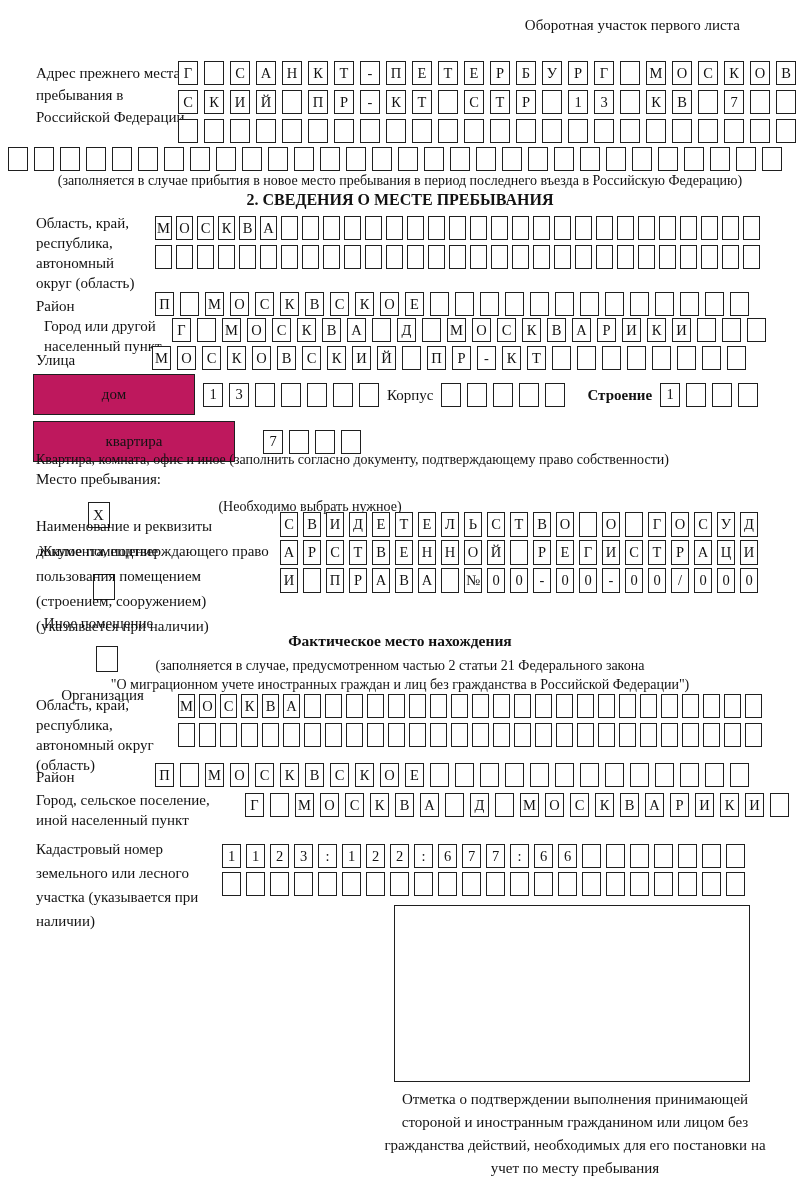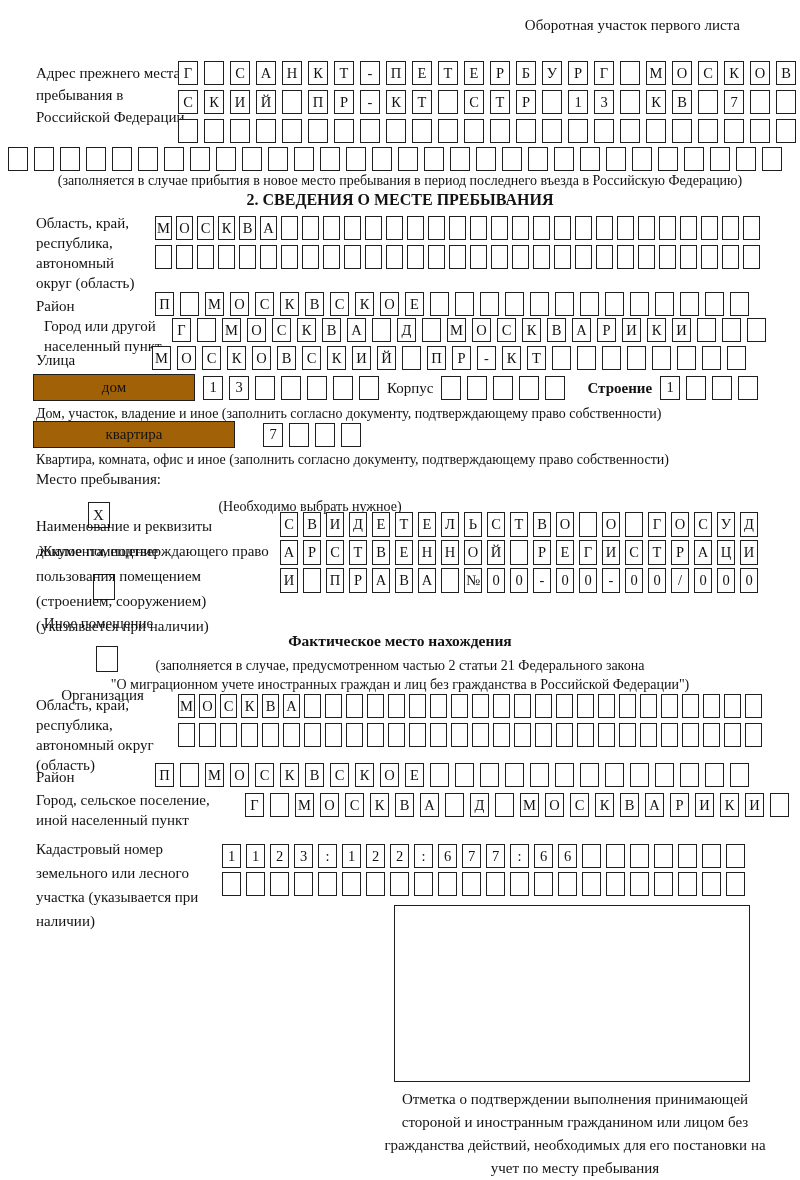--- a/index.html
+++ b/index.html
@@ -21,23 +21,23 @@
     font-size:14.5px;background:#fff;box-sizing:border-box;
   }
   .cells.w20 .cell{width:20px;}
   .cells.n29,.cells.n28{gap:4px;}
   .cells.n29 .cell,.cells.n28 .cell{width:17px;}
   .cells.doc{gap:5px;}
   .cells.doc .cell{width:18px;height:25px;}
   .cells.kad{gap:5px;}
   .inline-row{display:flex;align-items:center;}
   .box-label{
-    border:1.5px solid #1f1f1f;height:27px;box-sizing:border-box;
+    border:1.5px solid #1f1f1f;height:41px;box-sizing:border-box;
     display:flex;align-items:center;justify-content:center;
-    font-size:15px;background:#a16207;flex:none;
+    font-size:15px;background:#be185d;flex:none;
   }
   .checkbox{
     flex:none;width:22px;height:26px;border:1.5px solid #1f1f1f;
     display:flex;align-items:center;justify-content:center;
     font-size:15px;background:#fff;box-sizing:border-box;
   }
   .stamp-box{border:1.6px solid #1f1f1f;background:#fff;box-sizing:border-box;}
 </style>
 </head>
 <body>
@@ -329,21 +329,20 @@
         <span class="cell"></span>
       </div>
     <div class="lbl" style="margin-left:14px;font-weight:bold;">Строение</div>
     <div class="cells w20">
         <span class="cell">1</span>
         <span class="cell"></span>
         <span class="cell"></span>
         <span class="cell"></span>
       </div>
   </div>
-  <div class="abs note" style="left:36px;top:405px;">Дом, участок, владение и иное (заполнить согласно документу, подтверждающему право собственности)</div>
 
   <div class="abs inline-row" style="left:33px;top:421px;gap:28px;">
     <div class="box-label" style="width:202px;">квартира</div>
     <div class="cells w20">
         <span class="cell">7</span>
         <span class="cell"></span>
         <span class="cell"></span>
         <span class="cell"></span>
       </div>
   </div>

